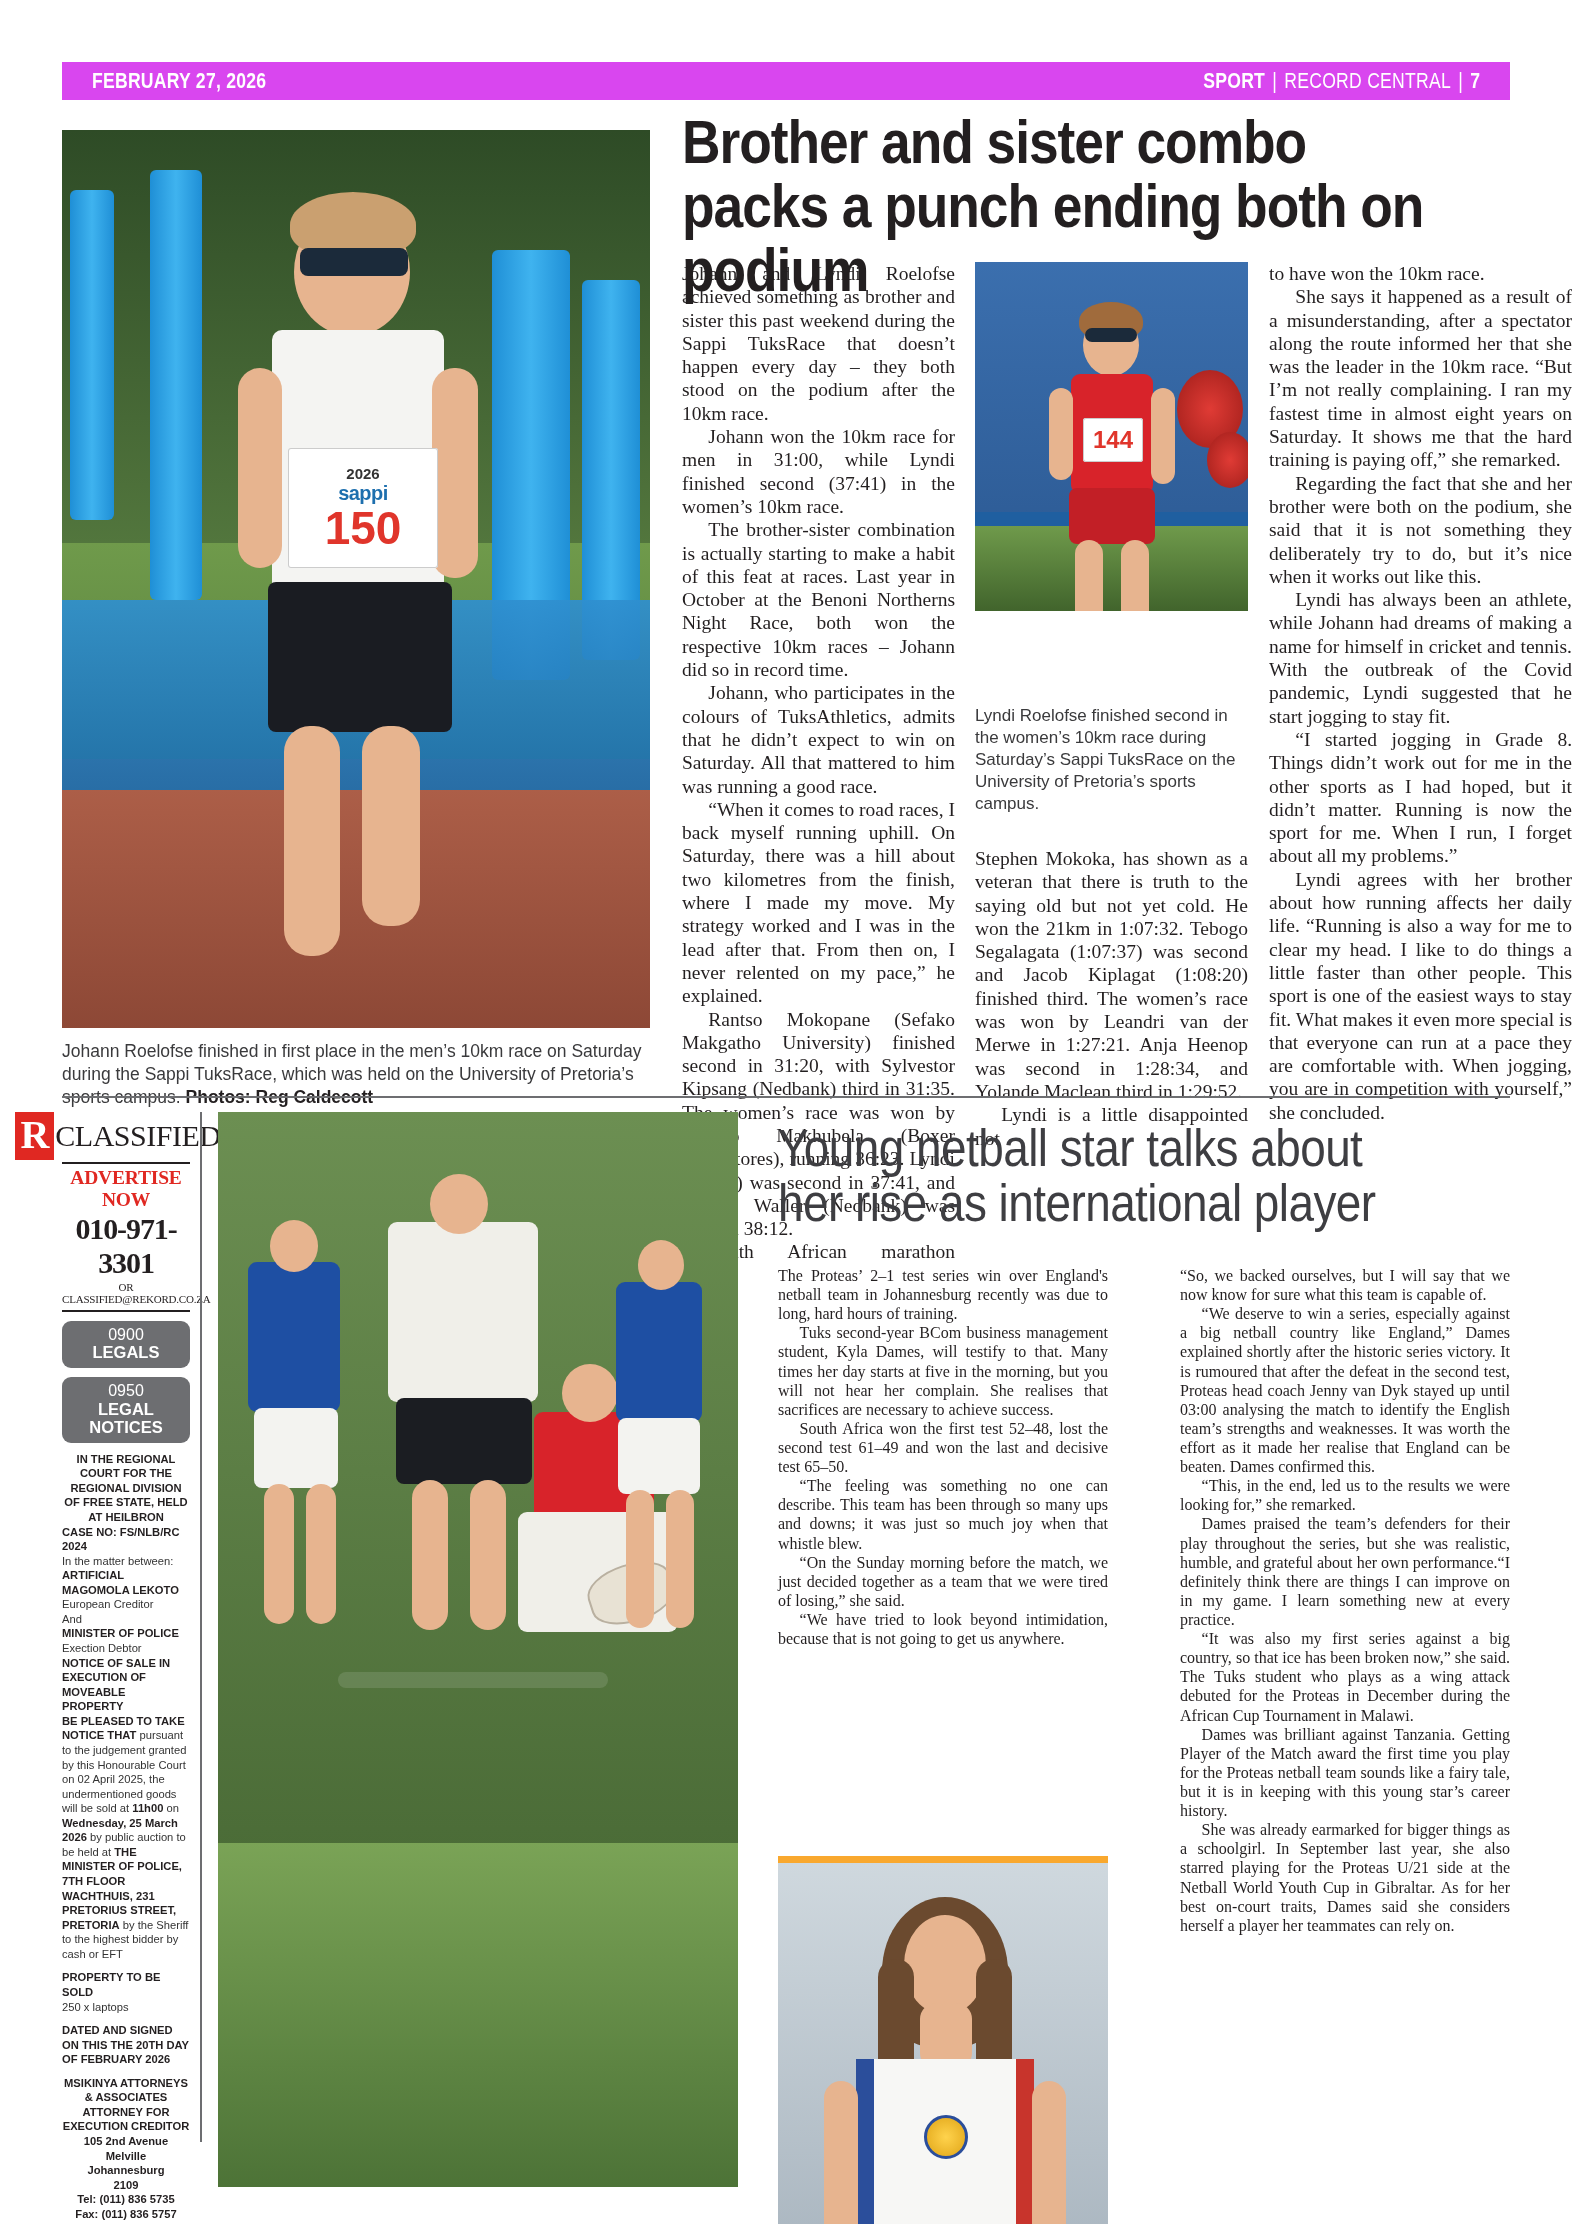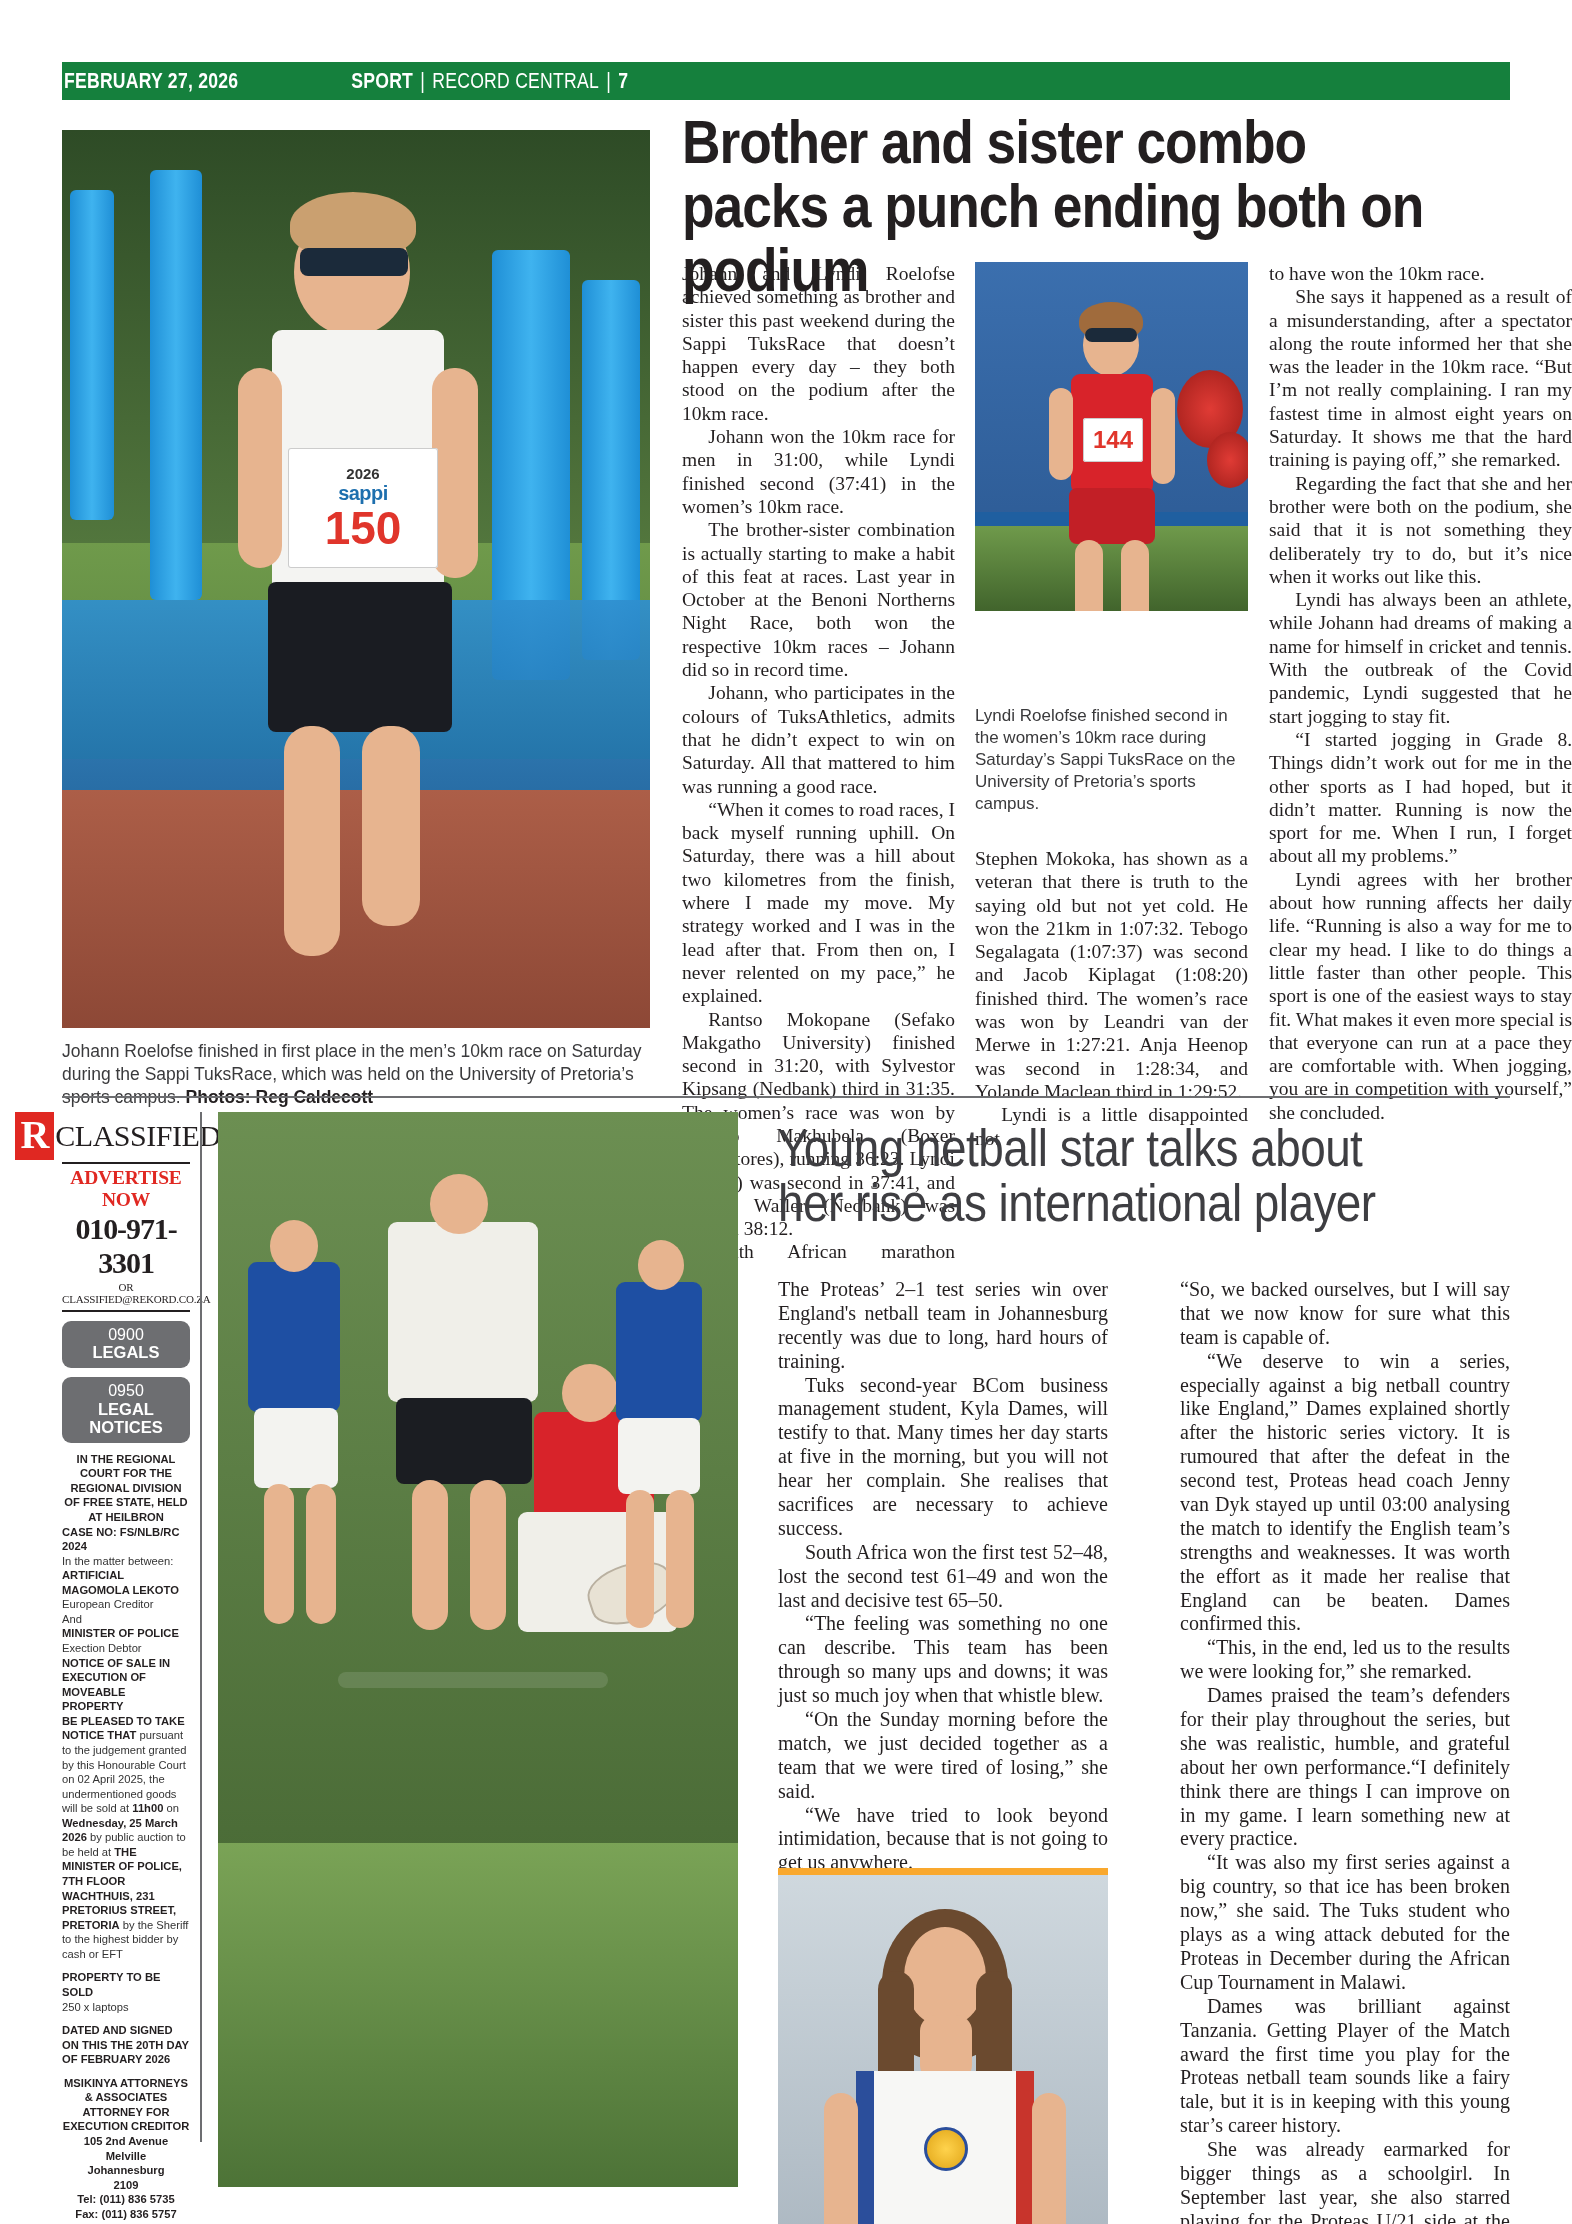--- a/index.html
+++ b/index.html
@@ -10,22 +10,22 @@
     font-family:"Liberation Serif", serif;
     color:#231f20;
     position:relative;
     overflow:hidden;
   }
   .page { position:relative; width:1572px; height:2224px; padding:0; }
 
   
   .masthead {
     position:absolute; left:62px; top:62px; width:1448px; height:38px;
-    background:#15803d; display:flex; align-items:center;
-    padding:0 2px;
+    background:#d946ef; display:flex; align-items:center;
+    justify-content:space-between; padding:0 30px;
   }
   .masthead .date {
     color:#ffffff; font-family:"Liberation Sans", sans-serif;
     font-weight:bold; font-size:22px; letter-spacing:.3px;
     transform:scaleX(.80); transform-origin:left center;
   }
   .masthead .sect {
     color:#ffffff; font-family:"Liberation Sans", sans-serif;
     font-size:22px; letter-spacing:.3px; display:flex; gap:9px; align-items:center;
     transform:scaleX(.80); transform-origin:right center;
@@ -155,21 +155,21 @@
   }
   .rugby-cap {
     background:#e3e3e3; padding:12px 12px 14px 12px;
     font-family:"Liberation Sans", sans-serif;
     font-size:17.5px; line-height:1.32; color:#3a3a3c;
   }
   .rugby-cap b { color:#231f20; }
   .rugby-botbar { height:5px; background:#f9a82e; }
 
   .cols2 { position:absolute; left:560px; top:150px; width:732px; }
-  .c2c { position:absolute; top:16px; width:330px; font-size:20px;
+  .c2c { position:absolute; top:4px; width:330px; font-size:16px;
          line-height:1.195; text-align:justify; }
   .c2c p { margin:0; text-indent:1.35em; }
   .c2c p.first { text-indent:0; }
   .cA { left:0px; }
   .cB { left:402px; }
 
   .photo-kyla {
     position:absolute; left:0px; top:590px; width:330px; height:400px;
     overflow:hidden; background:#bfc8cf; border-top:7px solid #f9a82e;
   }

